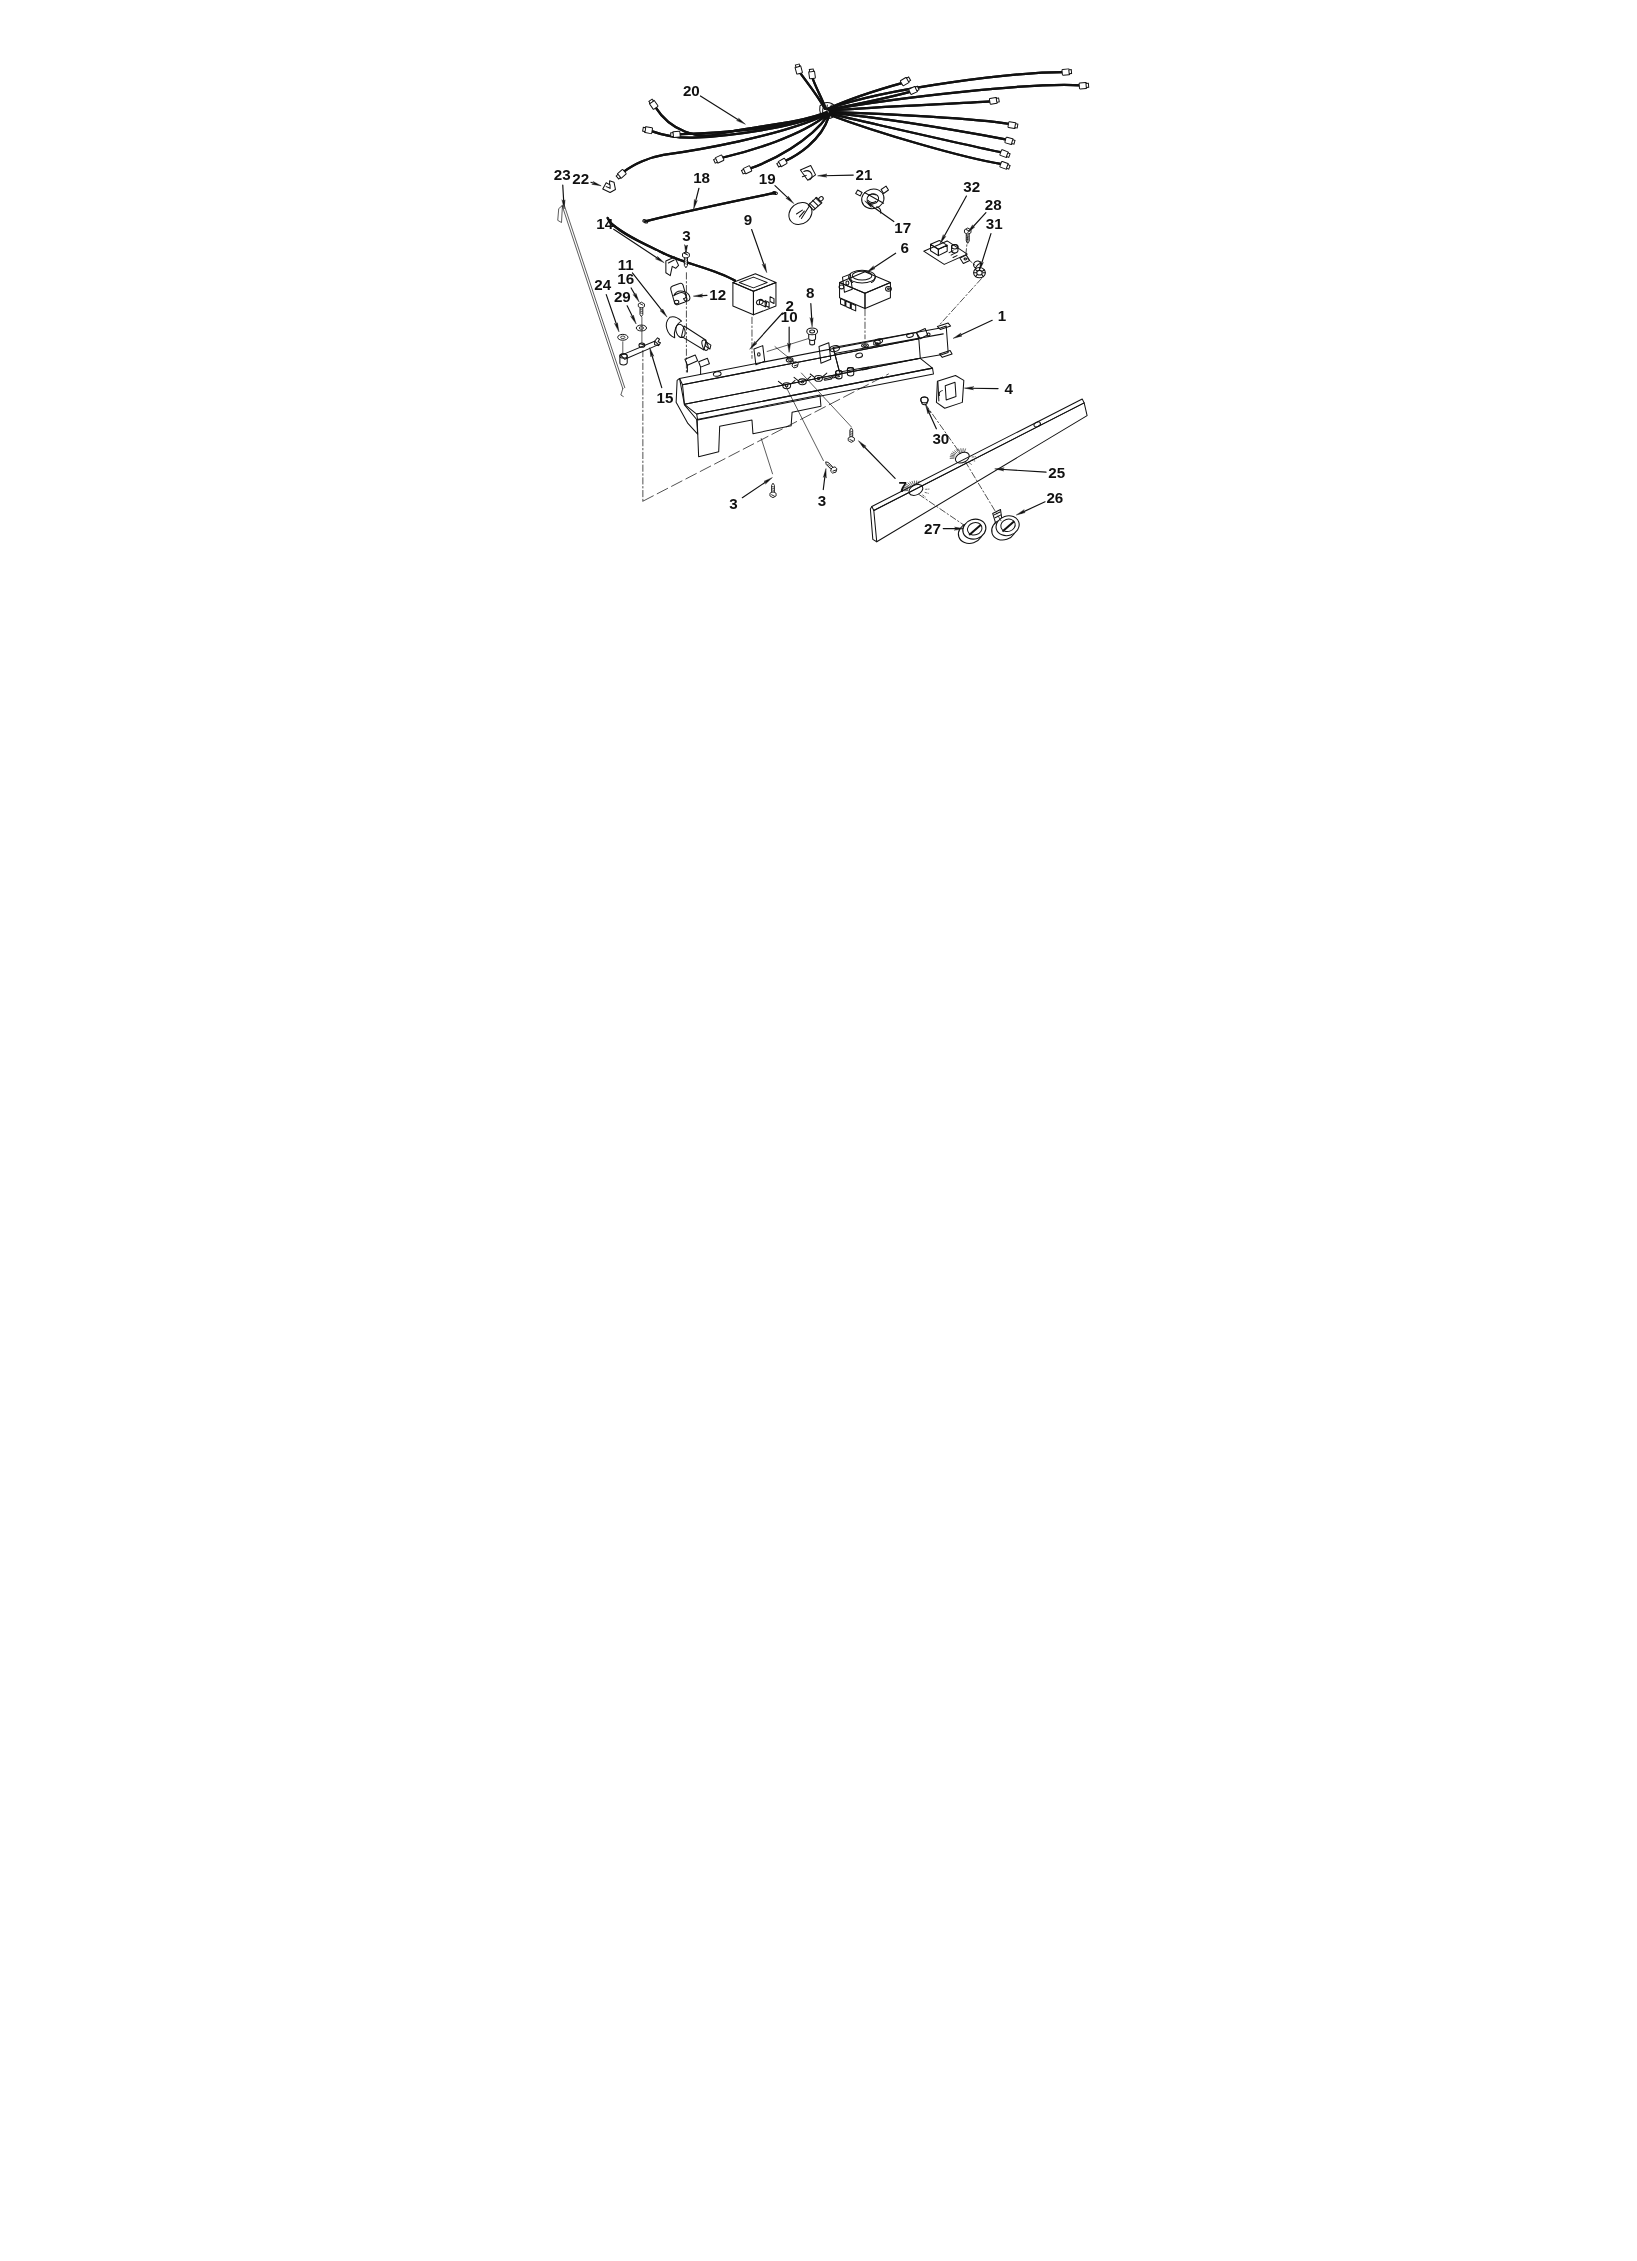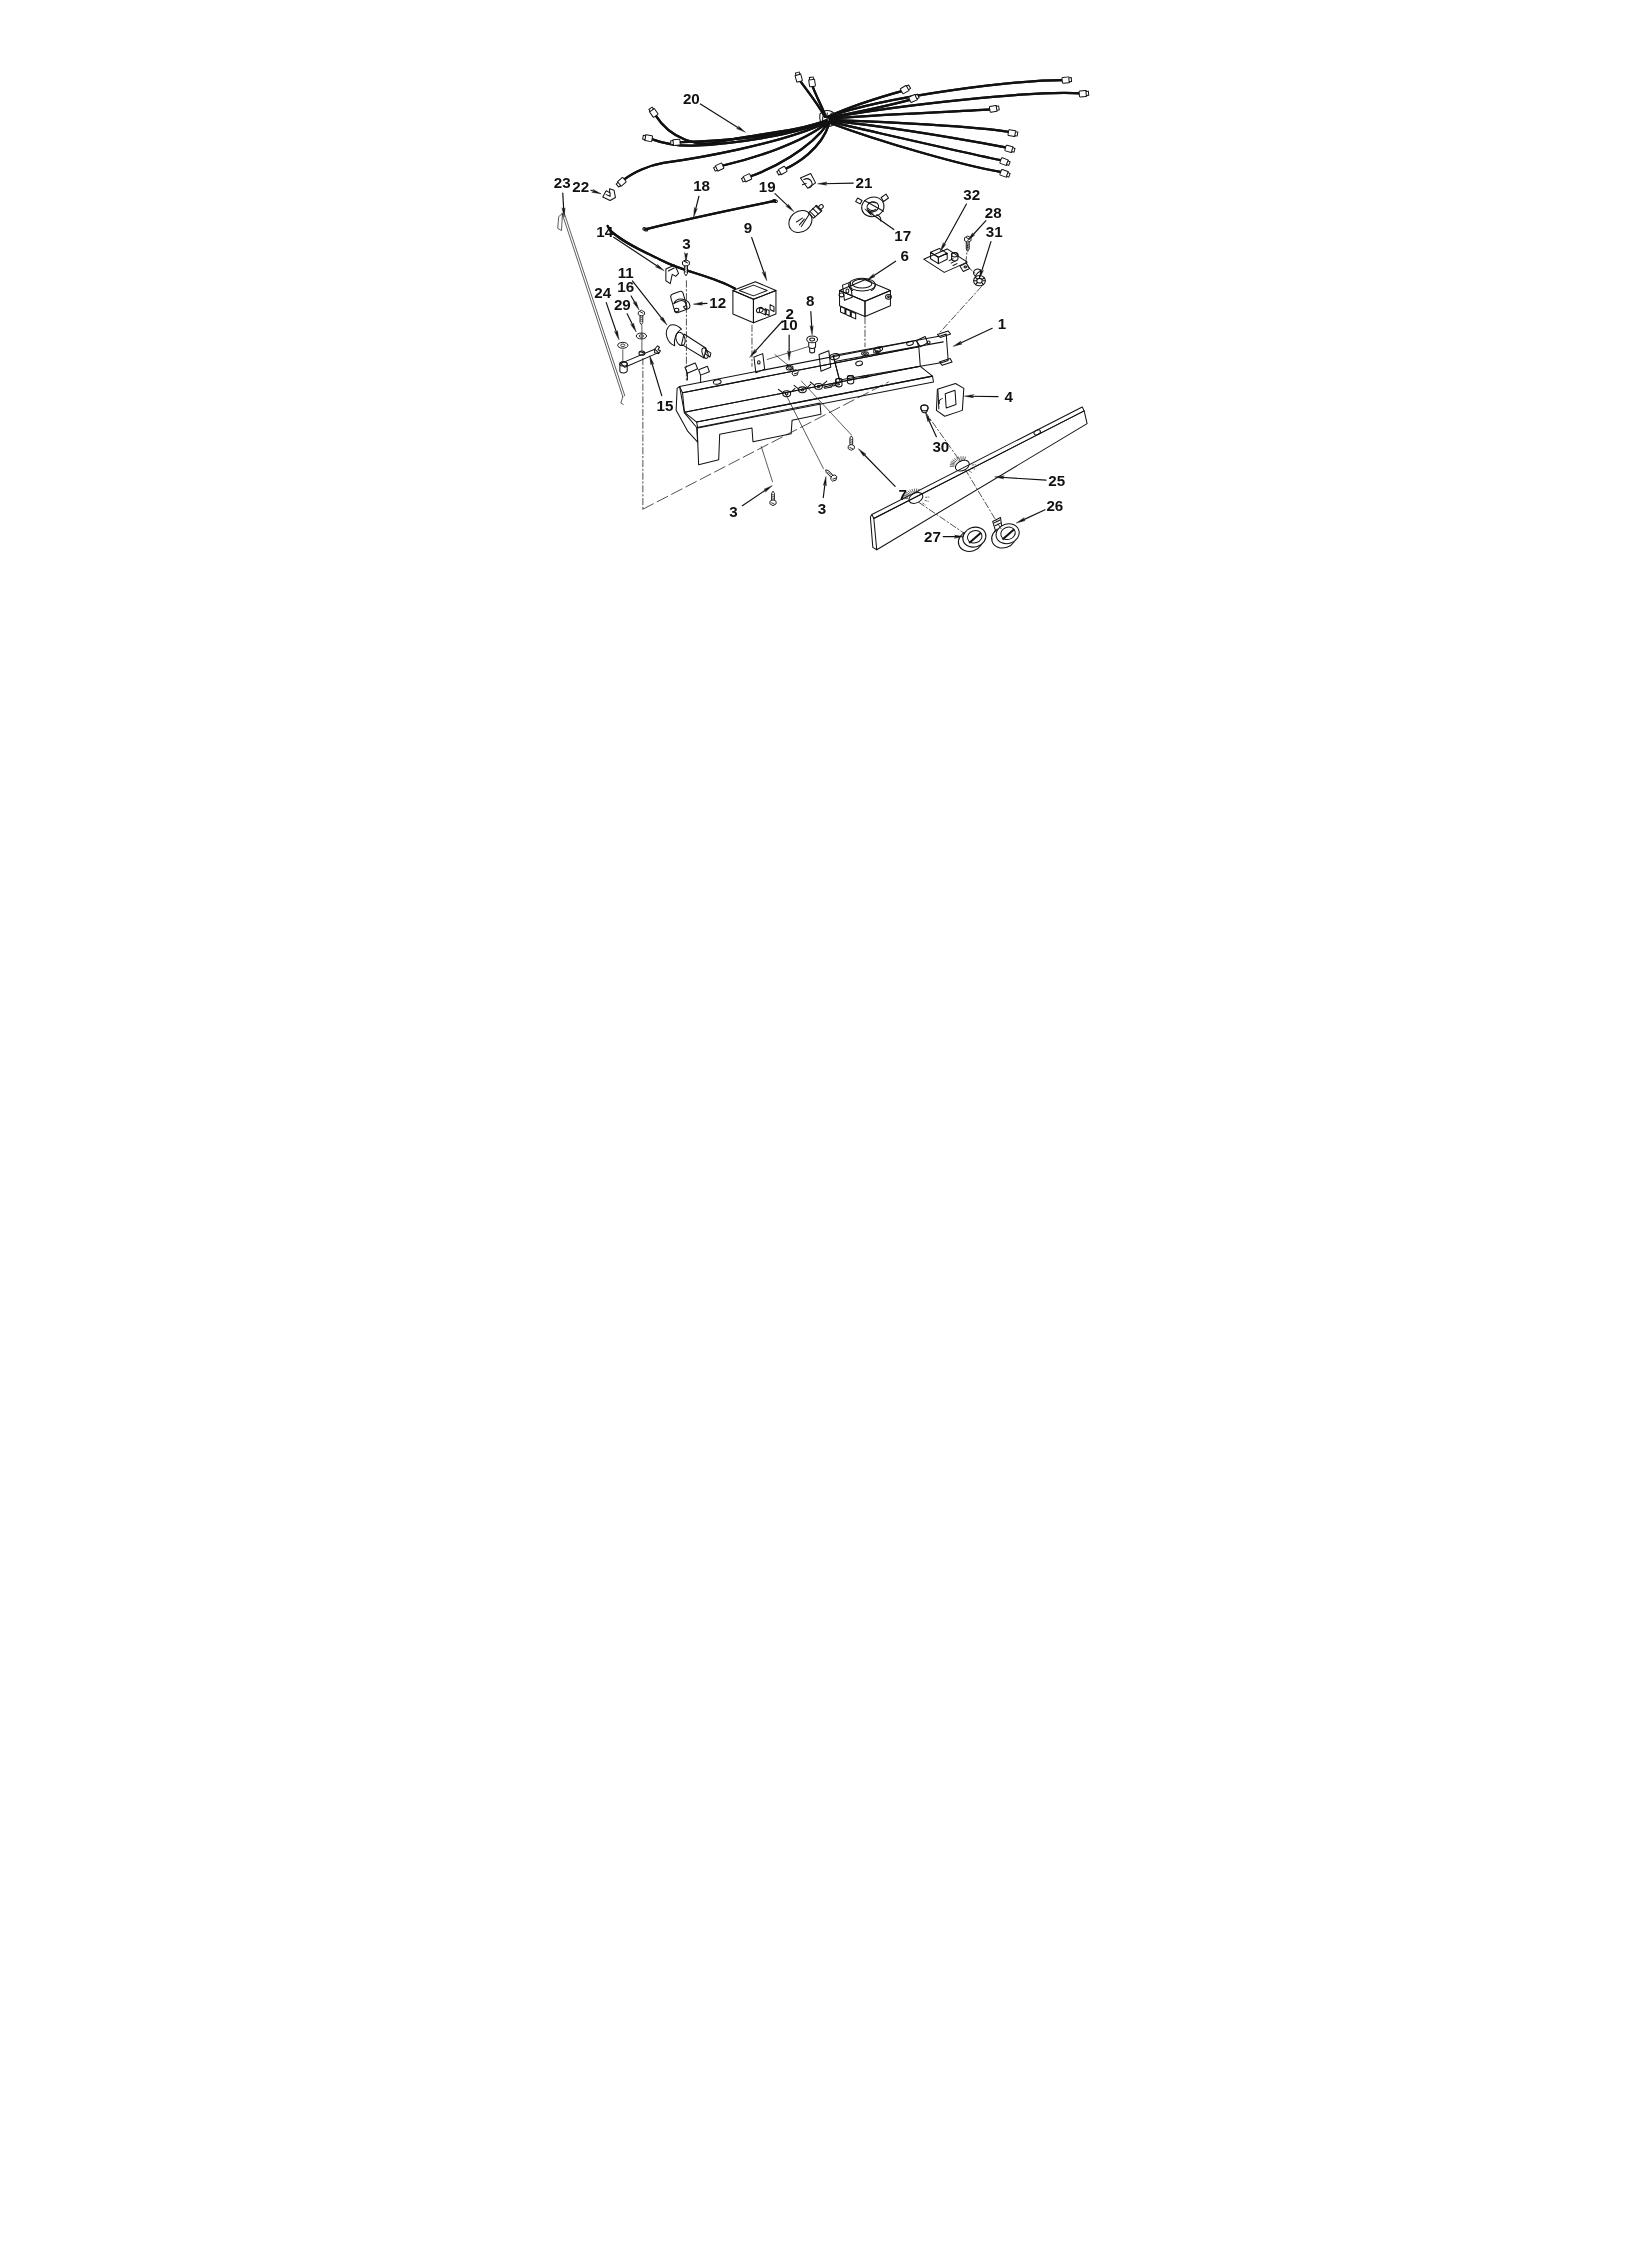--- a/index.html
+++ b/index.html
@@ -1,16 +1,16 @@
 <!DOCTYPE html>
 <html style="font-size:7.8px"><head>
 <meta charset="utf-8">
 <style>
   html,body{margin:0;padding:0;background:#ffffff;}
-  .stage{width:546px;height:754px;margin:16px auto;background:#ffffff;position:relative;}
+  .stage{width:546px;height:754px;margin:8px auto;background:#ffffff;position:relative;}
   svg{display:block;}
   
   .art path,.art ellipse,.art circle,.art rect,.art line,.art polygon{
     stroke:#111;stroke-width:2.1;fill:none;stroke-linejoin:round;stroke-linecap:round;}
   .wpart{fill:#fff;}
   .thin path,.thin line{stroke-width:1.4;}
   .dashdot path{stroke-width:1.5;stroke-dasharray:13 5 3 5;}
   .dashlong path{stroke-width:1.5;stroke-dasharray:24 9;}
   #wires path{stroke:#111;stroke-width:4.6;fill:none;}
   #dials line{stroke:#111;stroke-width:1.3;}

